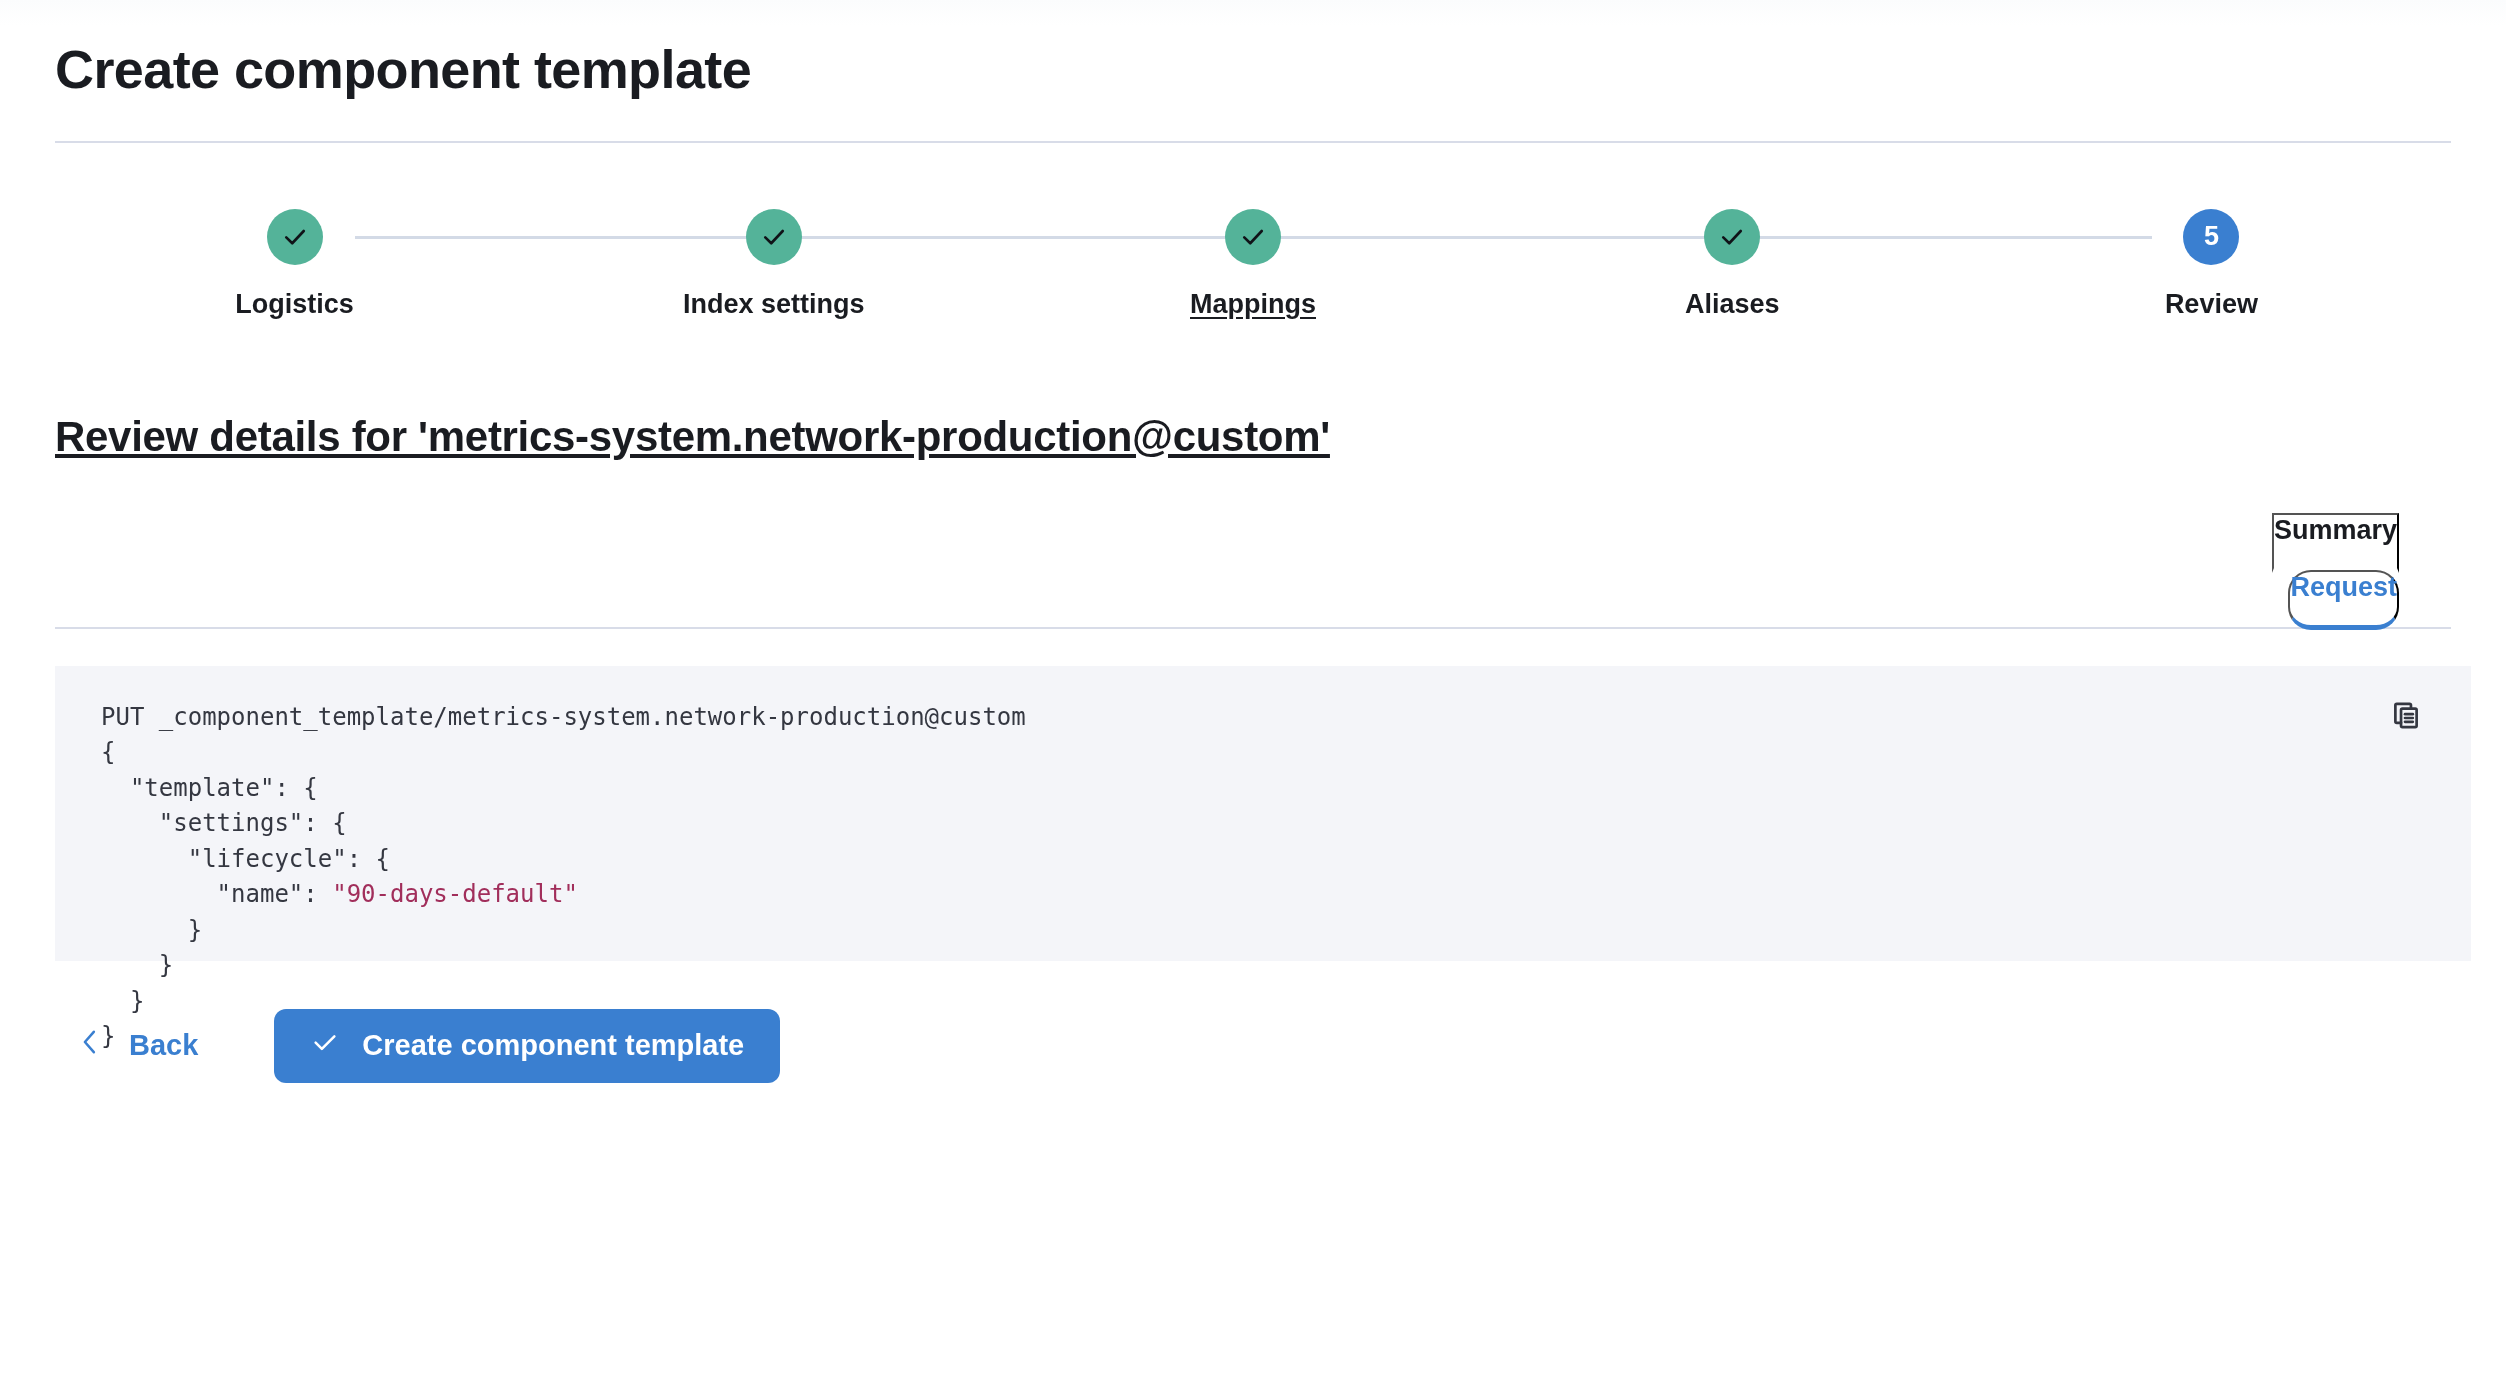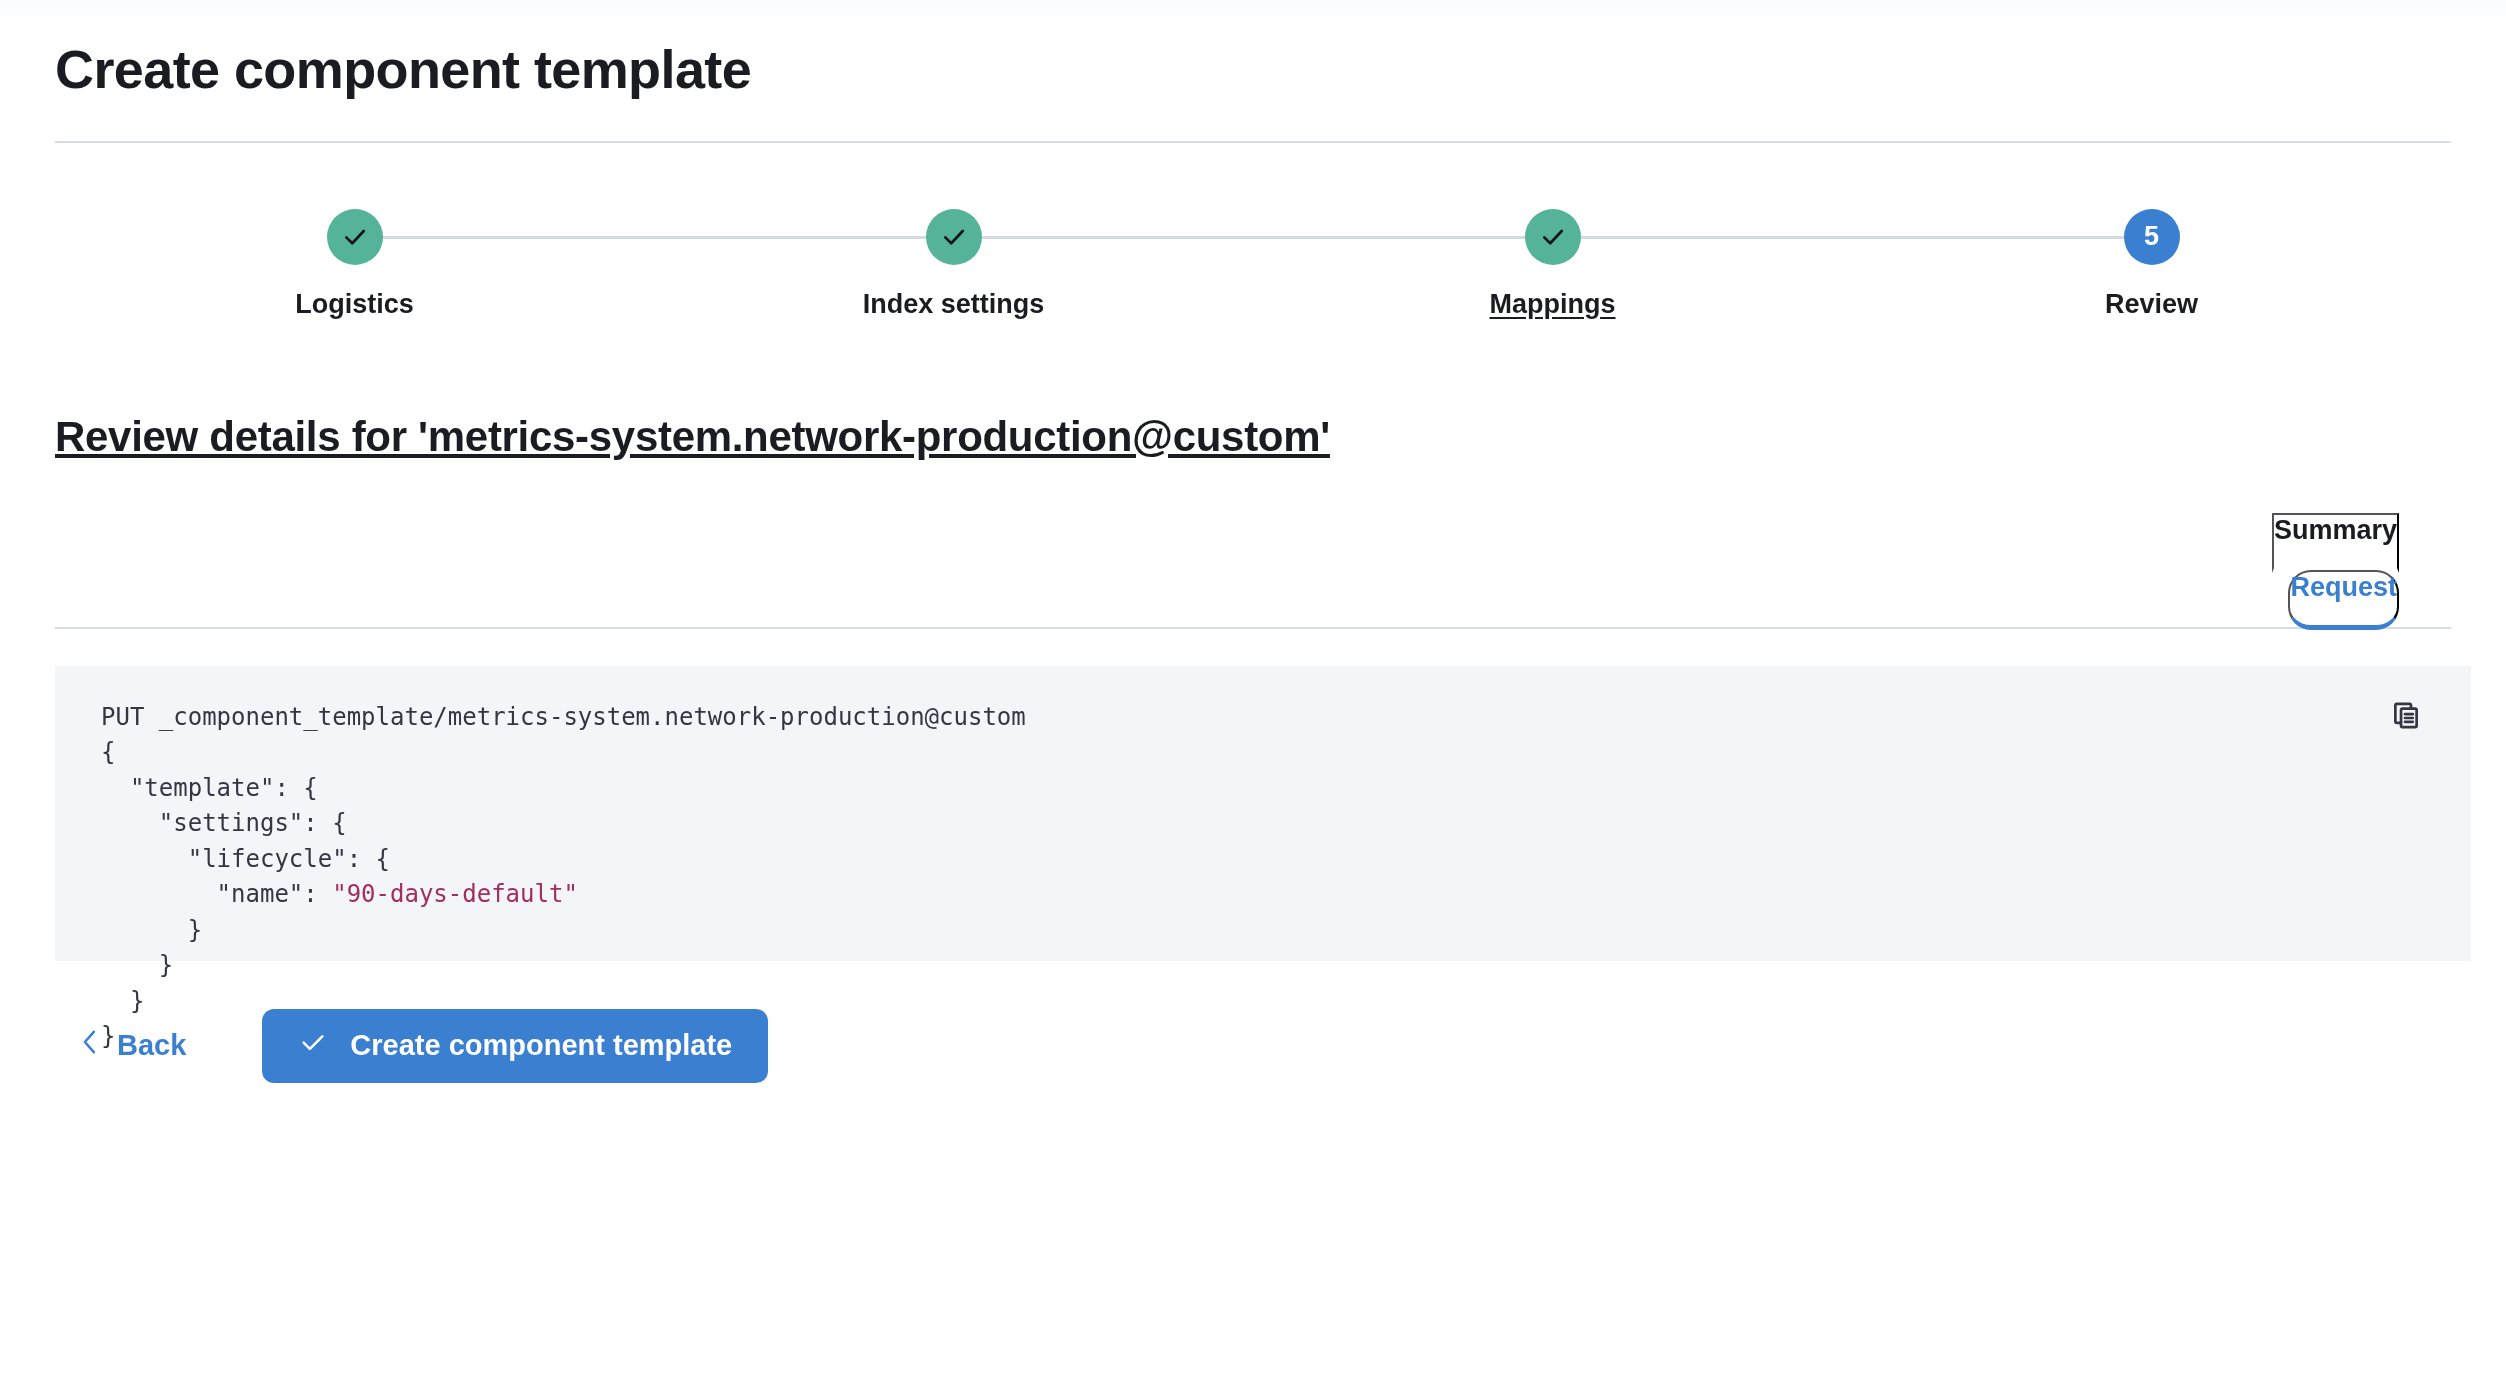--- a/index.html
+++ b/index.html
@@ -185,21 +185,21 @@
   .footer {
     margin-top: 48px;
     display: flex;
     align-items: center;
     gap: 0;
   }
 
   .back-btn {
     display: flex;
     align-items: center;
-    gap: 16px;
+    gap: 28px;
     background: none;
     border: none;
     color: #3a7fd0;
     font-size: 29px;
     font-weight: 700;
     font-family: inherit;
     cursor: pointer;
     padding: 14px 18px 14px 14px;
     margin-left: 10px;
   }
@@ -255,20 +255,30 @@
         </div>
         <div class="step">
           <div class="step-circle complete">
             <span>
               <svg width="30" height="30" viewBox="0 0 24 24" fill="none" stroke="#101318" stroke-width="2.1" stroke-linecap="round" stroke-linejoin="round">
                 <polyline points="5,12.3 9.8,17 19,7.2"></polyline>
               </svg>
             </span>
           </div>
           <div class="step-label hovered">Mappings</div>
+        </div>
+        <div class="step">
+          <div class="step-circle complete">
+            <span>
+              <svg width="30" height="30" viewBox="0 0 24 24" fill="none" stroke="#101318" stroke-width="2.1" stroke-linecap="round" stroke-linejoin="round">
+                <polyline points="5,12.3 9.8,17 19,7.2"></polyline>
+              </svg>
+            </span>
+          </div>
+          <div class="step-label">Aliases</div>
         </div>
         <div class="step">
           <div class="step-circle current">
             <span class="step-number">5</span>
           </div>
           <div class="step-label">Review</div>
         </div>
       </div>
   </div>
 

